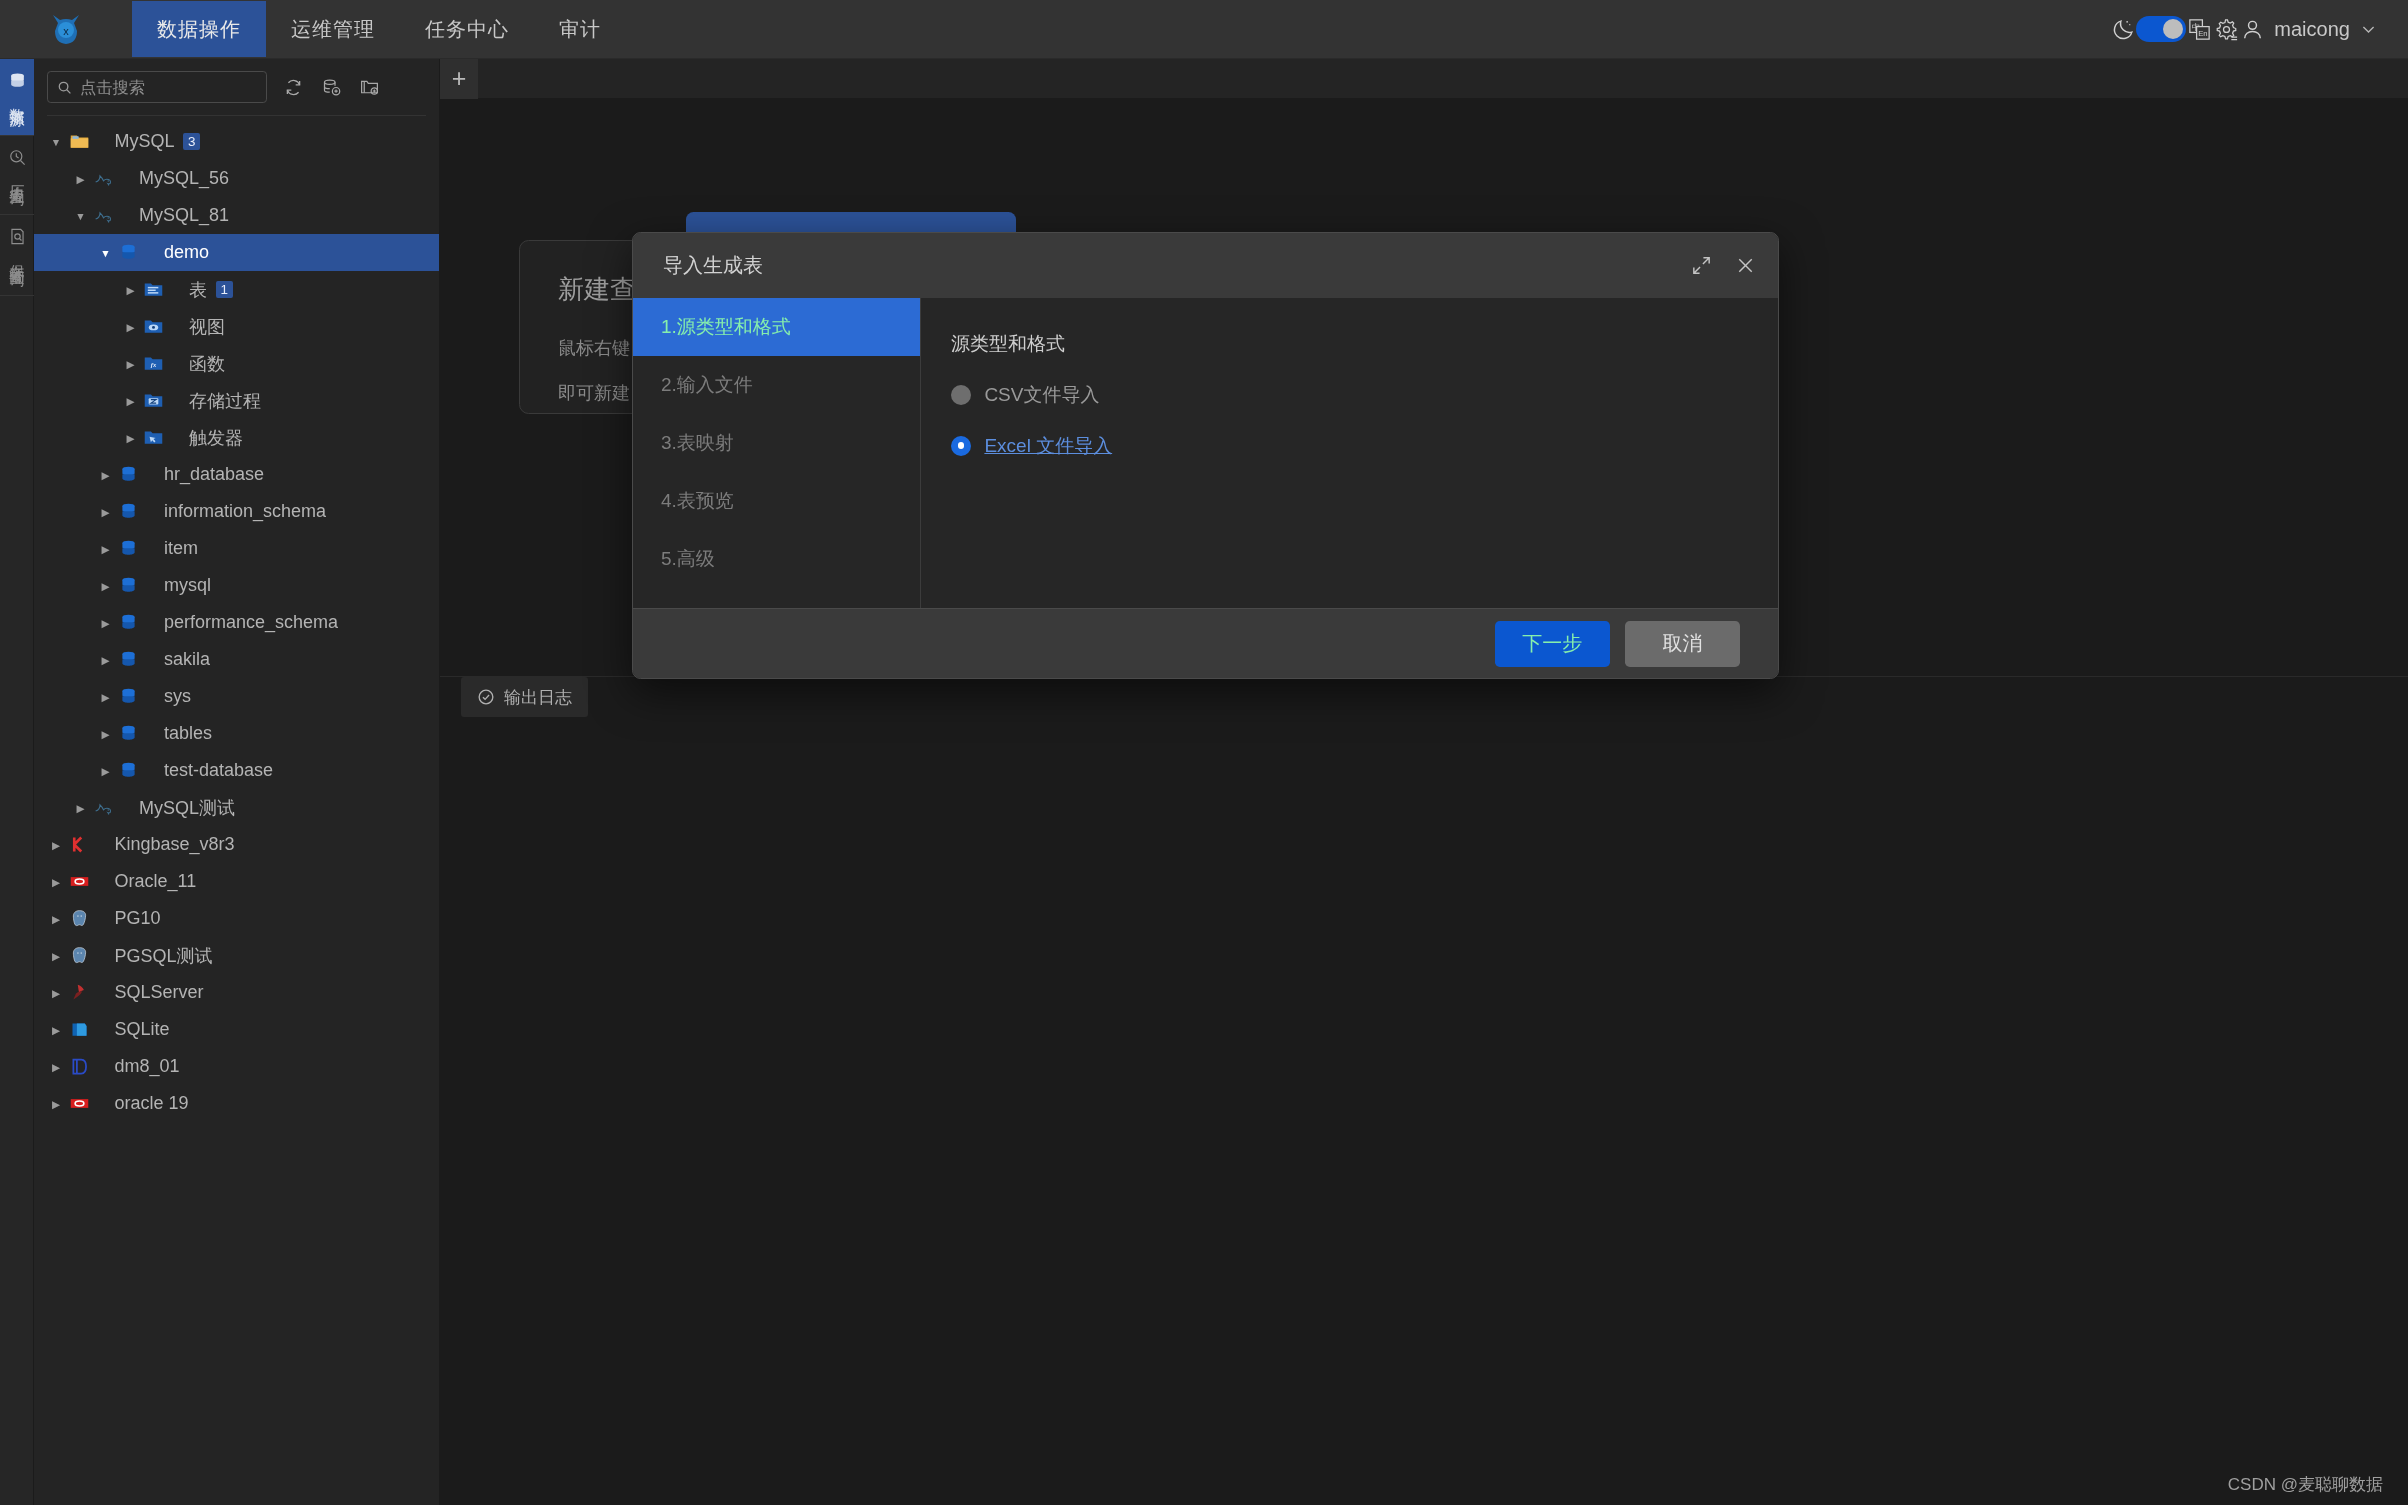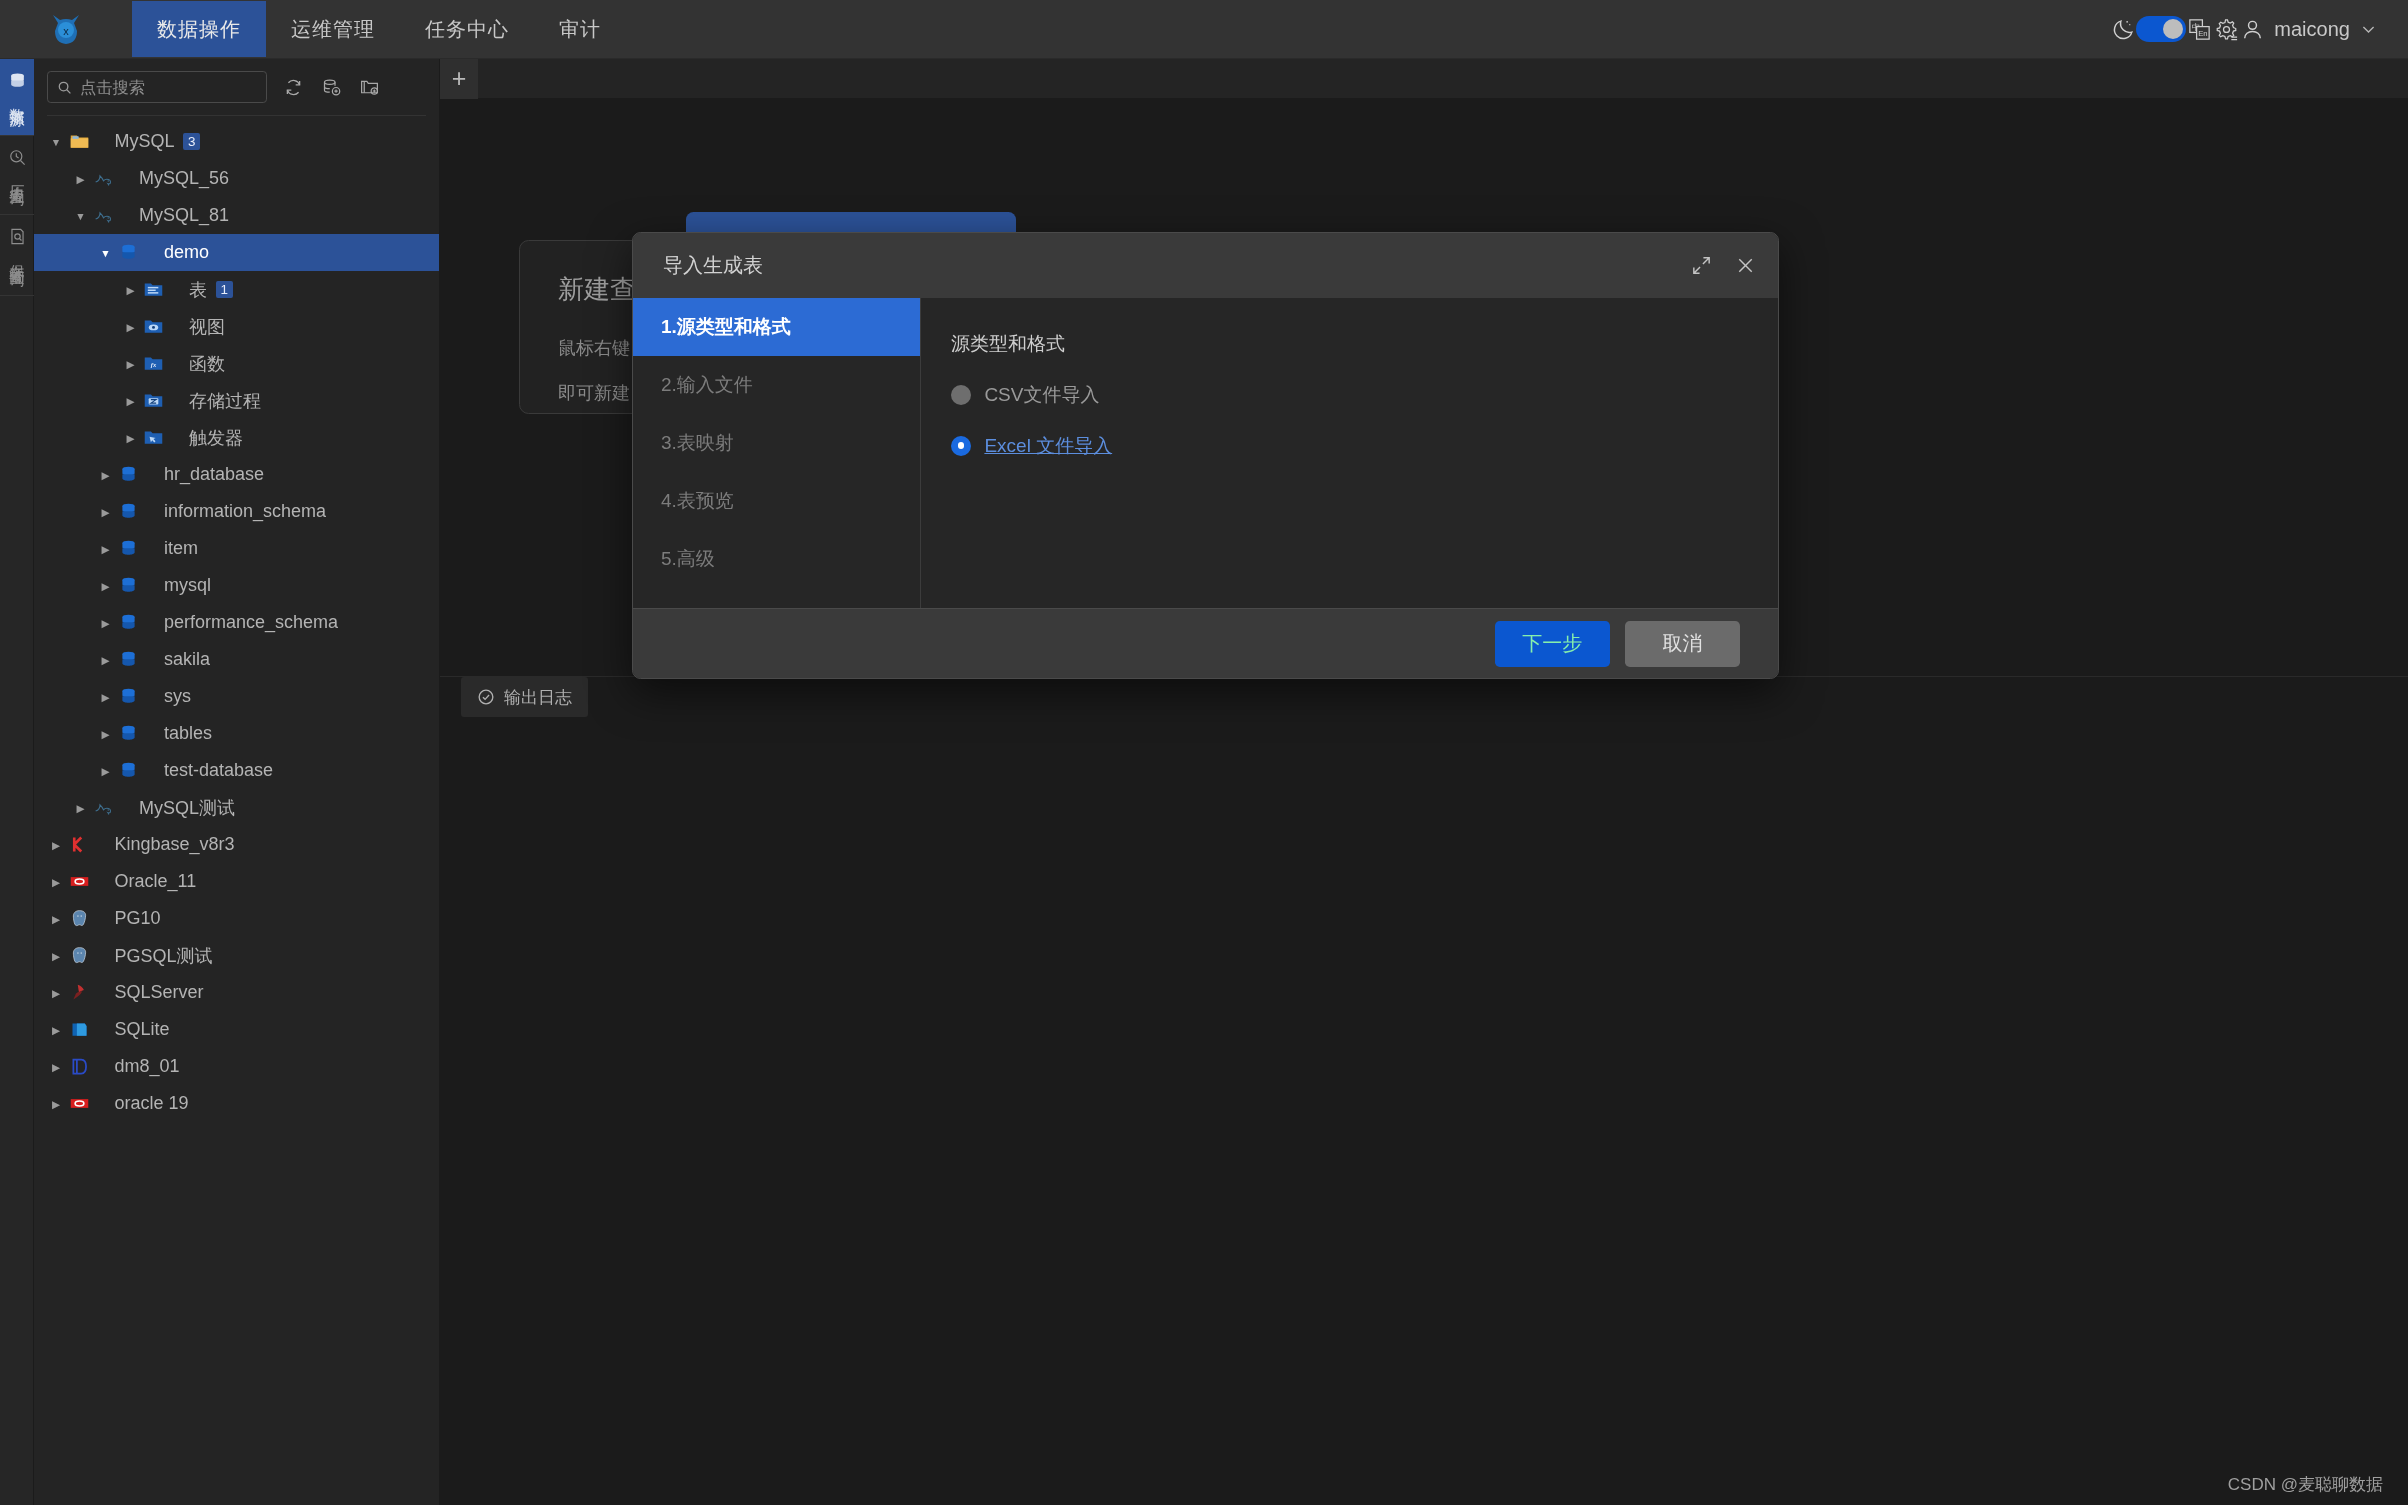--- a/index.html
+++ b/index.html
@@ -165,21 +165,21 @@
   .mh-ic { width: 23px; height: 23px; color: #c4c4c4; cursor: pointer; display:block; }
   .modal-body { flex: 1; display: flex; background: #262626; min-height: 0; }
   .steps {
     width: 288px; flex: none; background: #262626; border-right: 1px solid #3c3c3c;
     padding-top: 0;
   }
   .step {
     height: 58px; display: flex; align-items: center; padding-left: 28px;
     font-size: 19px; color: #7c7c7c; cursor: pointer;
   }
-  .step.active { background: #2c6bd4; color: #ffffff; font-weight: bold; }
+  .step.active { background: #2c6bd4; color: #86efac; font-weight: normal; }
   .panel { flex: 1; padding: 32.5px 0 0 30px; }
   .panel-title { font-size: 19px; color: #cfcfcf; margin-bottom: 25px; }
   .radio-row {
     display: flex; align-items: center; gap: 13.4px; margin-bottom: 25px; cursor: pointer;
   }
   .radio {
     width: 20px; height: 20px; border-radius: 50%; background: #6e6e6e;
     flex: none; display: flex; align-items: center; justify-content: center;
   }
   .radio.on { background: #1a6ae0; }

